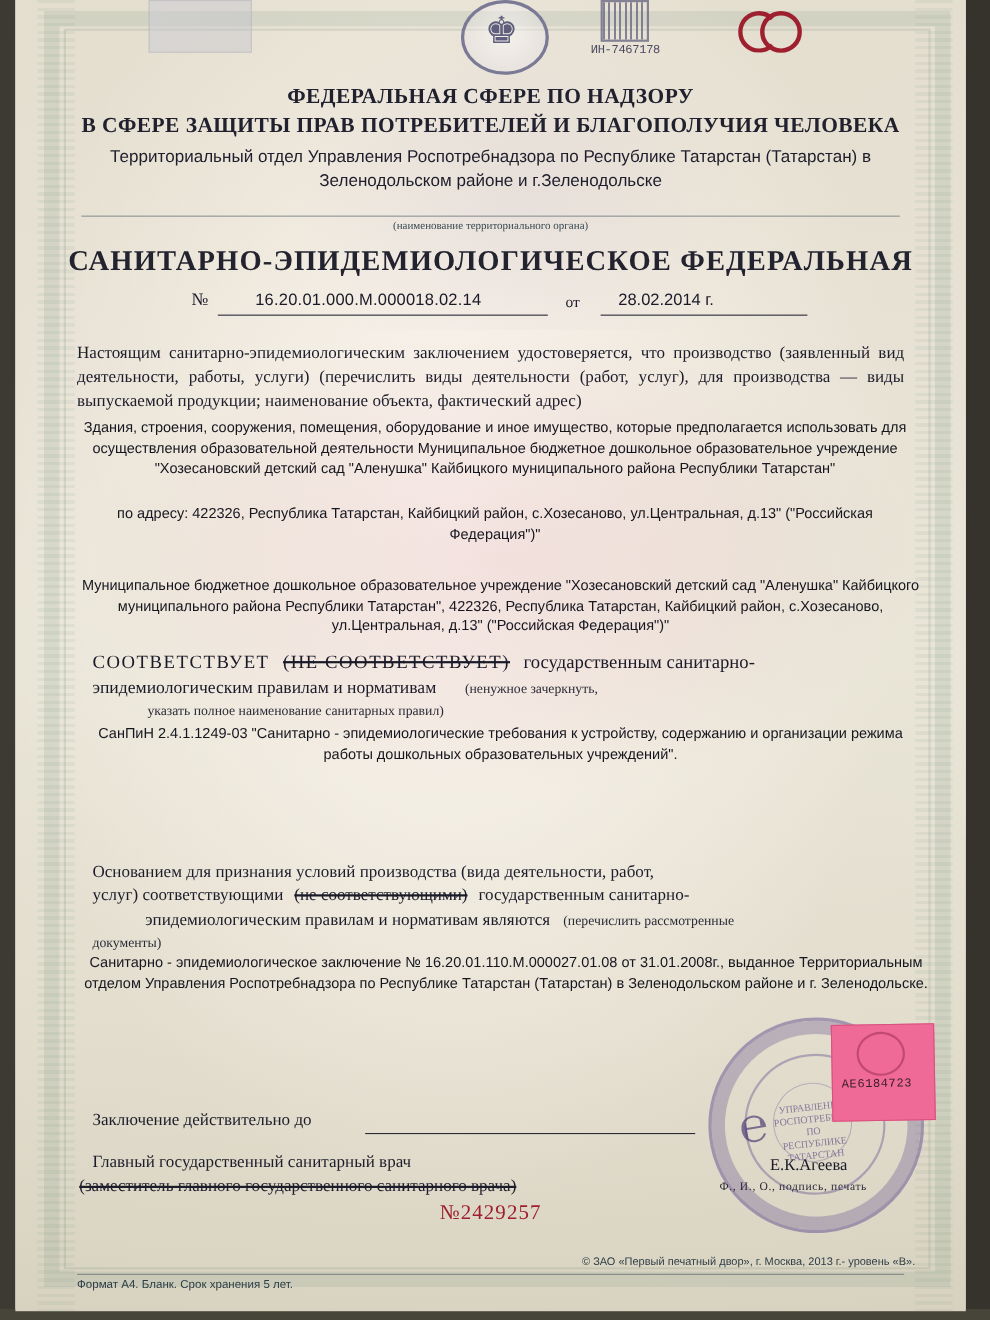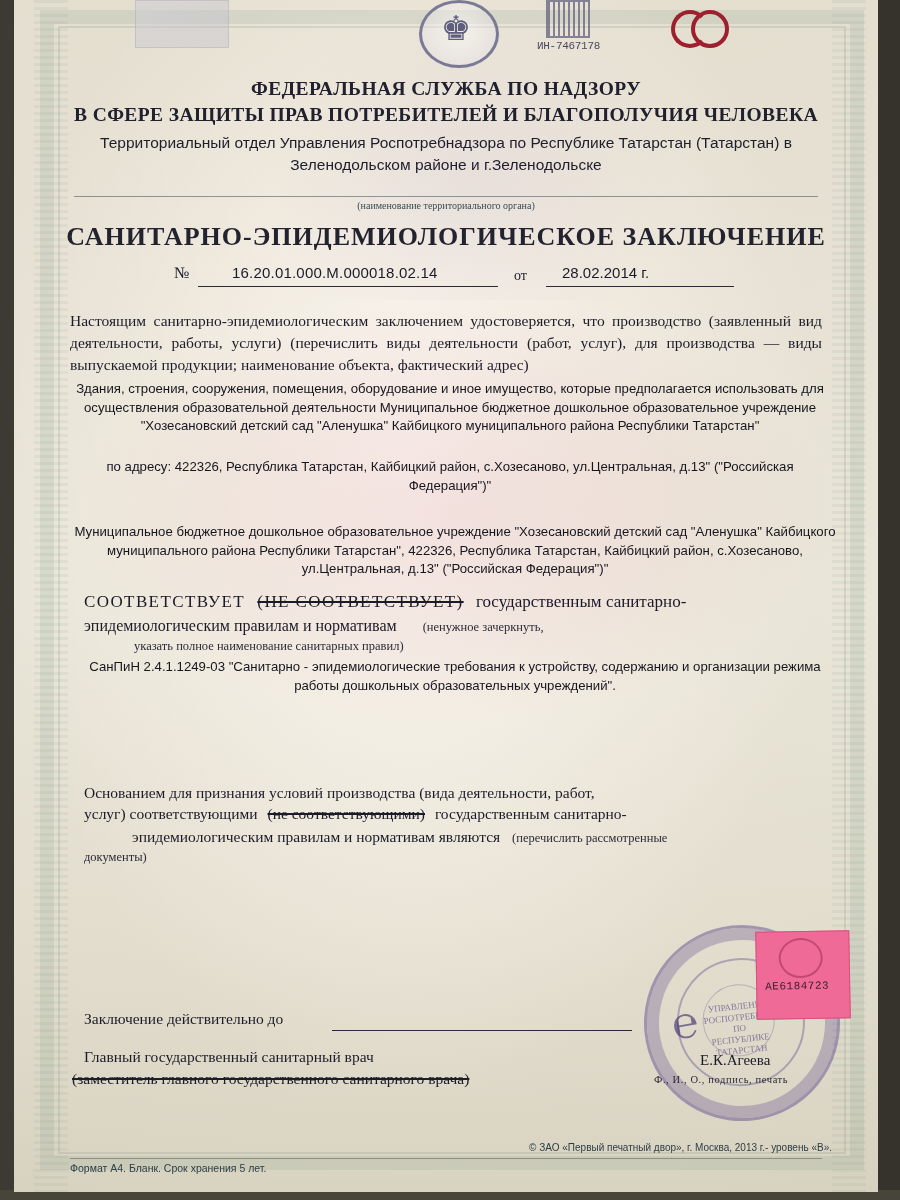--- a/index.html
+++ b/index.html
@@ -399,27 +399,27 @@
     <div class="barcode-box">
       <div class="sq"></div>
       <div class="num">ИН-7467178</div>
     </div>
 
     <div class="se-logo">
       <div class="c1"></div>
       <div class="c2"></div>
     </div>
 
-    <div class="hdr1">ФЕДЕРАЛЬНАЯ СЛУЖБА ПО НАДЗОРУ</div>
+    <div class="hdr1">ФЕДЕРАЛЬНАЯ СФЕРЕ ПО НАДЗОРУ</div>
     <div class="hdr2">В СФЕРЕ ЗАЩИТЫ ПРАВ ПОТРЕБИТЕЛЕЙ И БЛАГОПОЛУЧИЯ  ЧЕЛОВЕКА</div>
     <div class="hdr3">Территориальный отдел Управления Роспотребнадзора по Республике Татарстан (Татарстан) в Зеленодольском районе и г.Зеленодольске</div>
     <div class="hdr-rule"></div>
     <div class="hdr-note">(наименование территориального органа)</div>
 
-    <div class="title">САНИТАРНО-ЭПИДЕМИОЛОГИЧЕСКОЕ ЗАКЛЮЧЕНИЕ</div>
+    <div class="title">САНИТАРНО-ЭПИДЕМИОЛОГИЧЕСКОЕ ФЕДЕРАЛЬНАЯ</div>
 
     <div class="numline">
       <span class="lbl-no">№</span>
       <span class="val-no">16.20.01.000.М.000018.02.14</span>
       <div class="u1"></div>
       <span class="lbl-ot">от</span>
       <span class="val-date">28.02.2014 г.</span>
       <div class="u2"></div>
     </div>
 
@@ -451,20 +451,21 @@
       <span class="strike" style="margin-left:6px;">(не  соответствующими)</span>
       <span style="margin-left:6px;">государственным  санитарно-</span>
     </div>
 
     <div style="position:absolute; left:70px; top:828px; width:740px; font-size:15.5px; font-family:'Liberation Serif',serif;margin-left:48px;">
       <span>эпидемиологическим  правилам  и  нормативам  являются</span>
       <span class="small-hint" style="margin-left:8px;">(перечислить рассмотренные</span>
     </div>
     <div class="small-hint" style="position:absolute; left:70px; top:850px;">документы)</div>
 
+    <div class="typed" style="left:56px; top:866px; width:780px;">Санитарно - эпидемиологическое заключение № 16.20.01.110.М.000027.01.08 от 31.01.2008г., выданное Территориальным отделом Управления Роспотребнадзора по Республике Татарстан (Татарстан) в Зеленодольском районе и г. Зеленодольске.</div>
 
     <div class="seal">
       <div class="inner"></div>
       <div class="core">УПРАВЛЕНИЕ РОСПОТРЕБНАДЗОРА ПО РЕСПУБЛИКЕ ТАТАРСТАН</div>
     </div>
     <div class="signature">℮</div>
 
     <div class="pink-label">
       <div class="emb"></div>
       <div class="code">АЕ6184723</div>
@@ -472,18 +473,19 @@
 
     <div class="foot-line" style="left:70px; top:1010px;">Заключение действительно до</div>
     <div class="ul-fill" style="left:318px; top:1030px; width:300px;"></div>
 
     <div class="foot-line" style="left:70px; top:1048px;">Главный государственный санитарный врач</div>
     <div class="foot-line strike" style="left:58px; top:1070px;">(заместитель главного государственного санитарного врача)</div>
 
     <div style="position:absolute; left:686px; top:1052px; font-size:15px; font-family:'Liberation Serif',serif;">Е.К.Агеева</div>
     <div style="position:absolute; left:640px; top:1074px; font-size:10.5px; letter-spacing:.6px; color:#2b2b38; font-family:'Liberation Serif',serif;">Ф., И., О., подпись, печать</div>
 
+    <div class="redno">№2429257</div>
 
     <div class="foot-rule"></div>
     <div class="foot-left">Формат А4. Бланк. Срок хранения 5 лет.</div>
     <div class="foot-right">© ЗАО «Первый печатный двор», г. Москва, 2013 г.- уровень «В».</div>
   </div>
 </div>
 
 </body></html>

